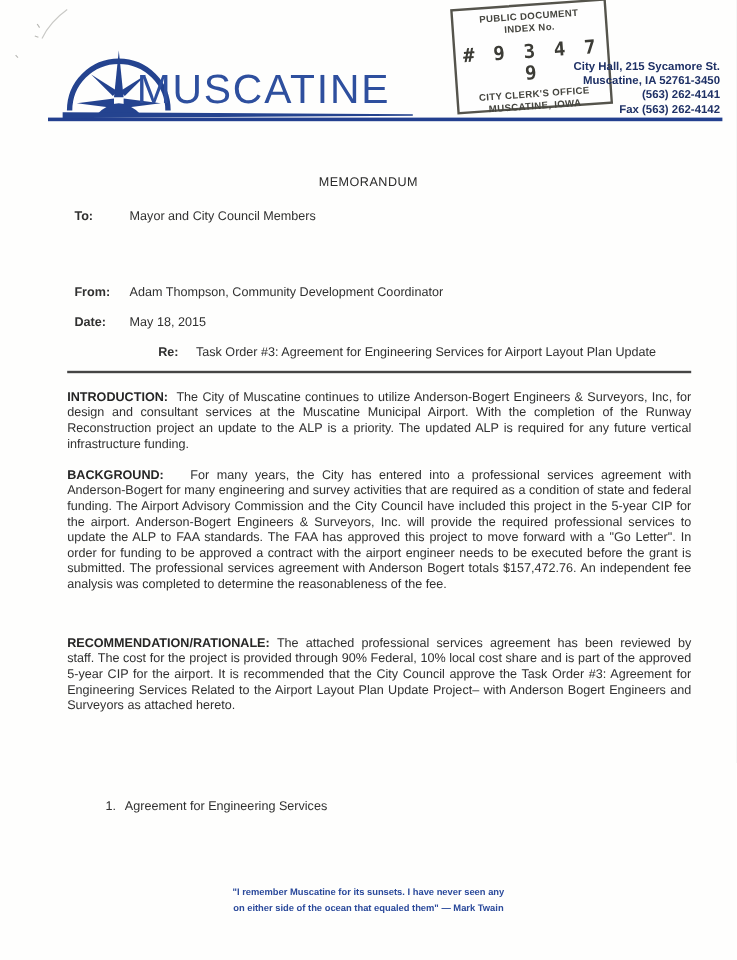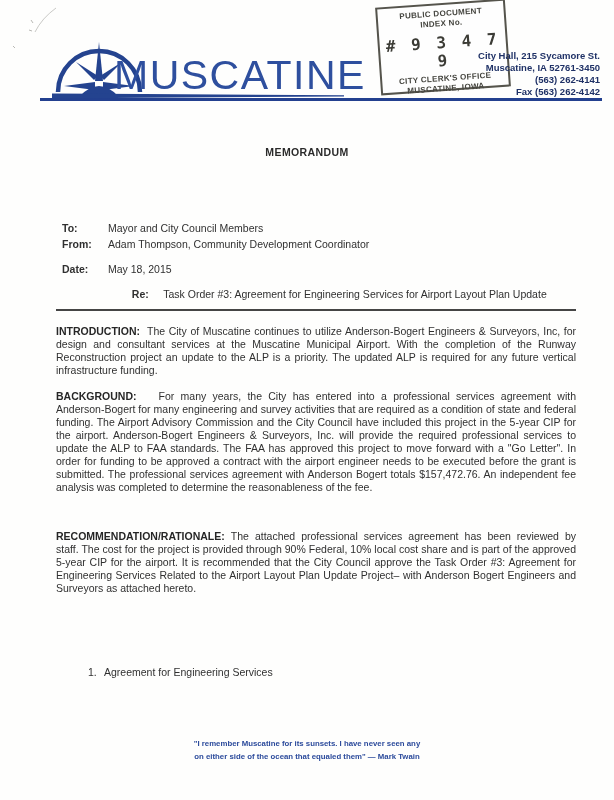--- a/index.html
+++ b/index.html
@@ -6,21 +6,21 @@
   .page{
     position:relative;width:614px;height:800px;margin:0 auto;
     background:#fefefd;overflow:hidden;
     font-family:"Liberation Sans", sans-serif;color:#303030;
   }
   
   .pencil-marks{position:absolute;left:4px;top:2px;z-index:1;}
   .logo-wrap{position:absolute;left:50px;top:40px;width:330px;height:62px;z-index:2;}
   .logo-icon{position:absolute;left:2px;top:0;}
   .logo-text{
-    position:absolute;left:64px;top:15px;font-size:41px;line-height:41px;
+    position:absolute;left:64px;top:15px;font-size:34px;line-height:41px;
     letter-spacing:1.5px;color:#2e4f9e;font-weight:400;
   }
   .stamp{
     position:absolute;left:378px;top:3px;width:126px;height:84px;z-index:4;
     border:2.5px solid #55544c;transform:rotate(-4deg);
     text-align:center;color:#45453f;background:rgba(255,255,255,0.35);
   }
   .stamp .s-small{font-size:8px;font-weight:bold;line-height:10px;letter-spacing:0.3px;}
   .stamp .s-number{
     font-family:"DejaVu Sans Mono", monospace;font-size:16px;font-weight:bold;
@@ -36,26 +36,26 @@
     position:absolute;left:0;top:104px;width:596px;text-align:center;
     font-size:9.5px;font-weight:bold;letter-spacing:0.3px;color:#1b2d6b;
   }
   .services{
     position:absolute;right:14px;top:107px;text-align:right;
     font-size:8.8px;font-weight:bold;line-height:12.4px;color:#1b2d6b;
   }
   
   .memo-title{
     position:absolute;left:0;top:146px;width:614px;text-align:center;
-    font-size:10.5px;font-weight:bold;letter-spacing:0.4px;color:#2b2b2b;
+    font-size:10.5px;font-weight:normal;letter-spacing:0.4px;color:#2b2b2b;
   }
   .field-row{position:absolute;left:62px;font-size:10.5px;line-height:13px;}
   .flabel{display:inline-block;width:46px;font-weight:bold;vertical-align:top;}
   .fvalue{display:inline-block;vertical-align:top;}
-  .row-to{top:174px;margin-top:48px;}
+  .row-to{top:174px;}
   .row-cc{top:199px;}
   .row-from{top:238px;}
   .row-date{top:263px;}
   .row-re{top:288px;width:540px;text-align:center;}
   .divider{position:absolute;left:56px;top:309px;width:520px;height:1.5px;background:#454545;}
   .para{
     position:absolute;left:56px;width:520px;text-align:justify;
     font-size:10.5px;line-height:13px;color:#303030;
   }
   .para .plabel{font-weight:bold;color:#262626;}

